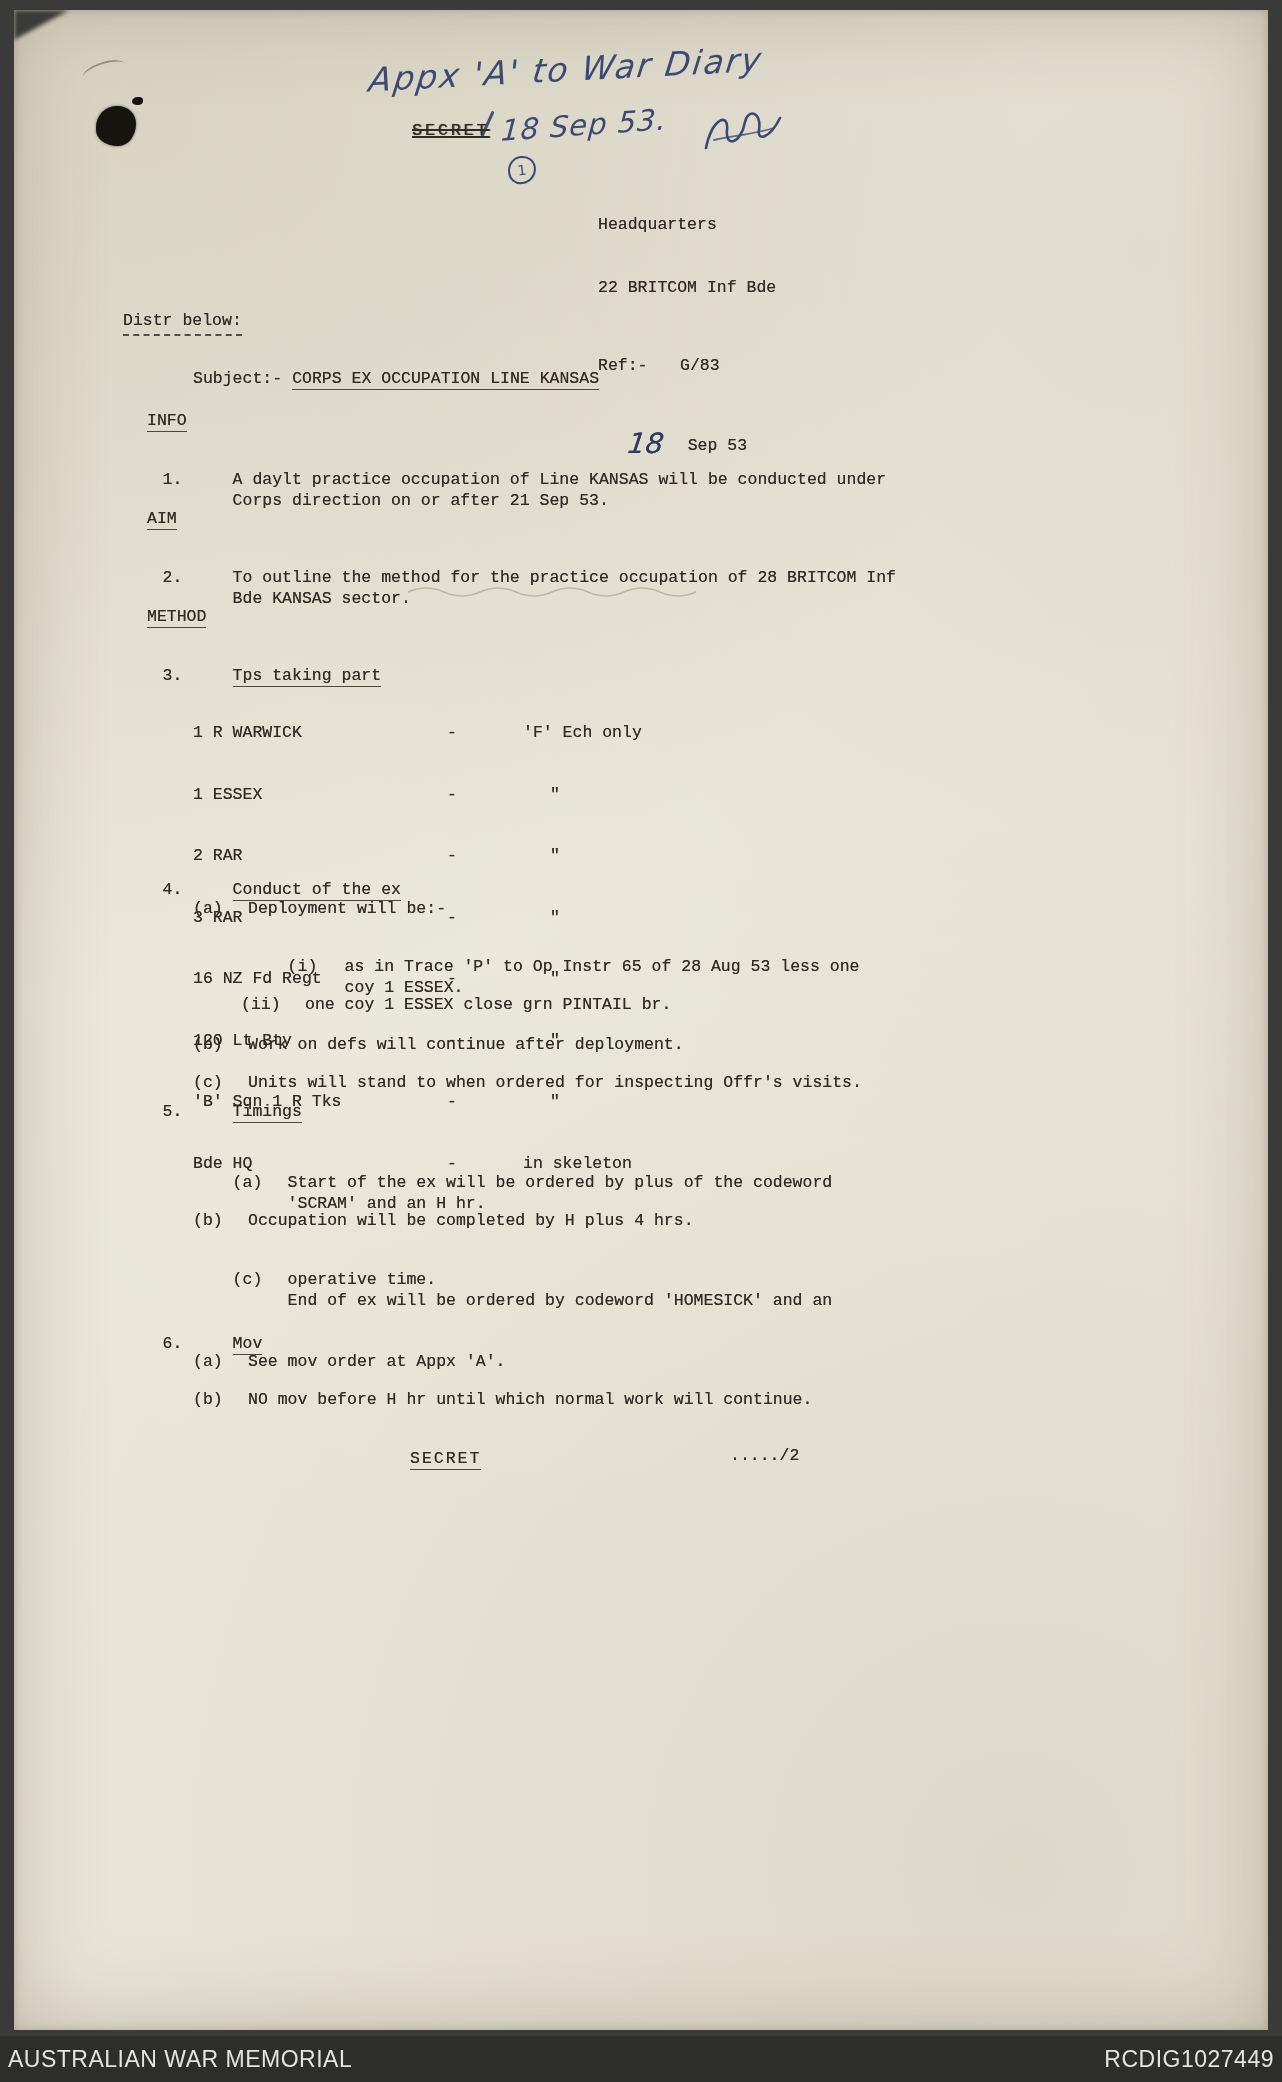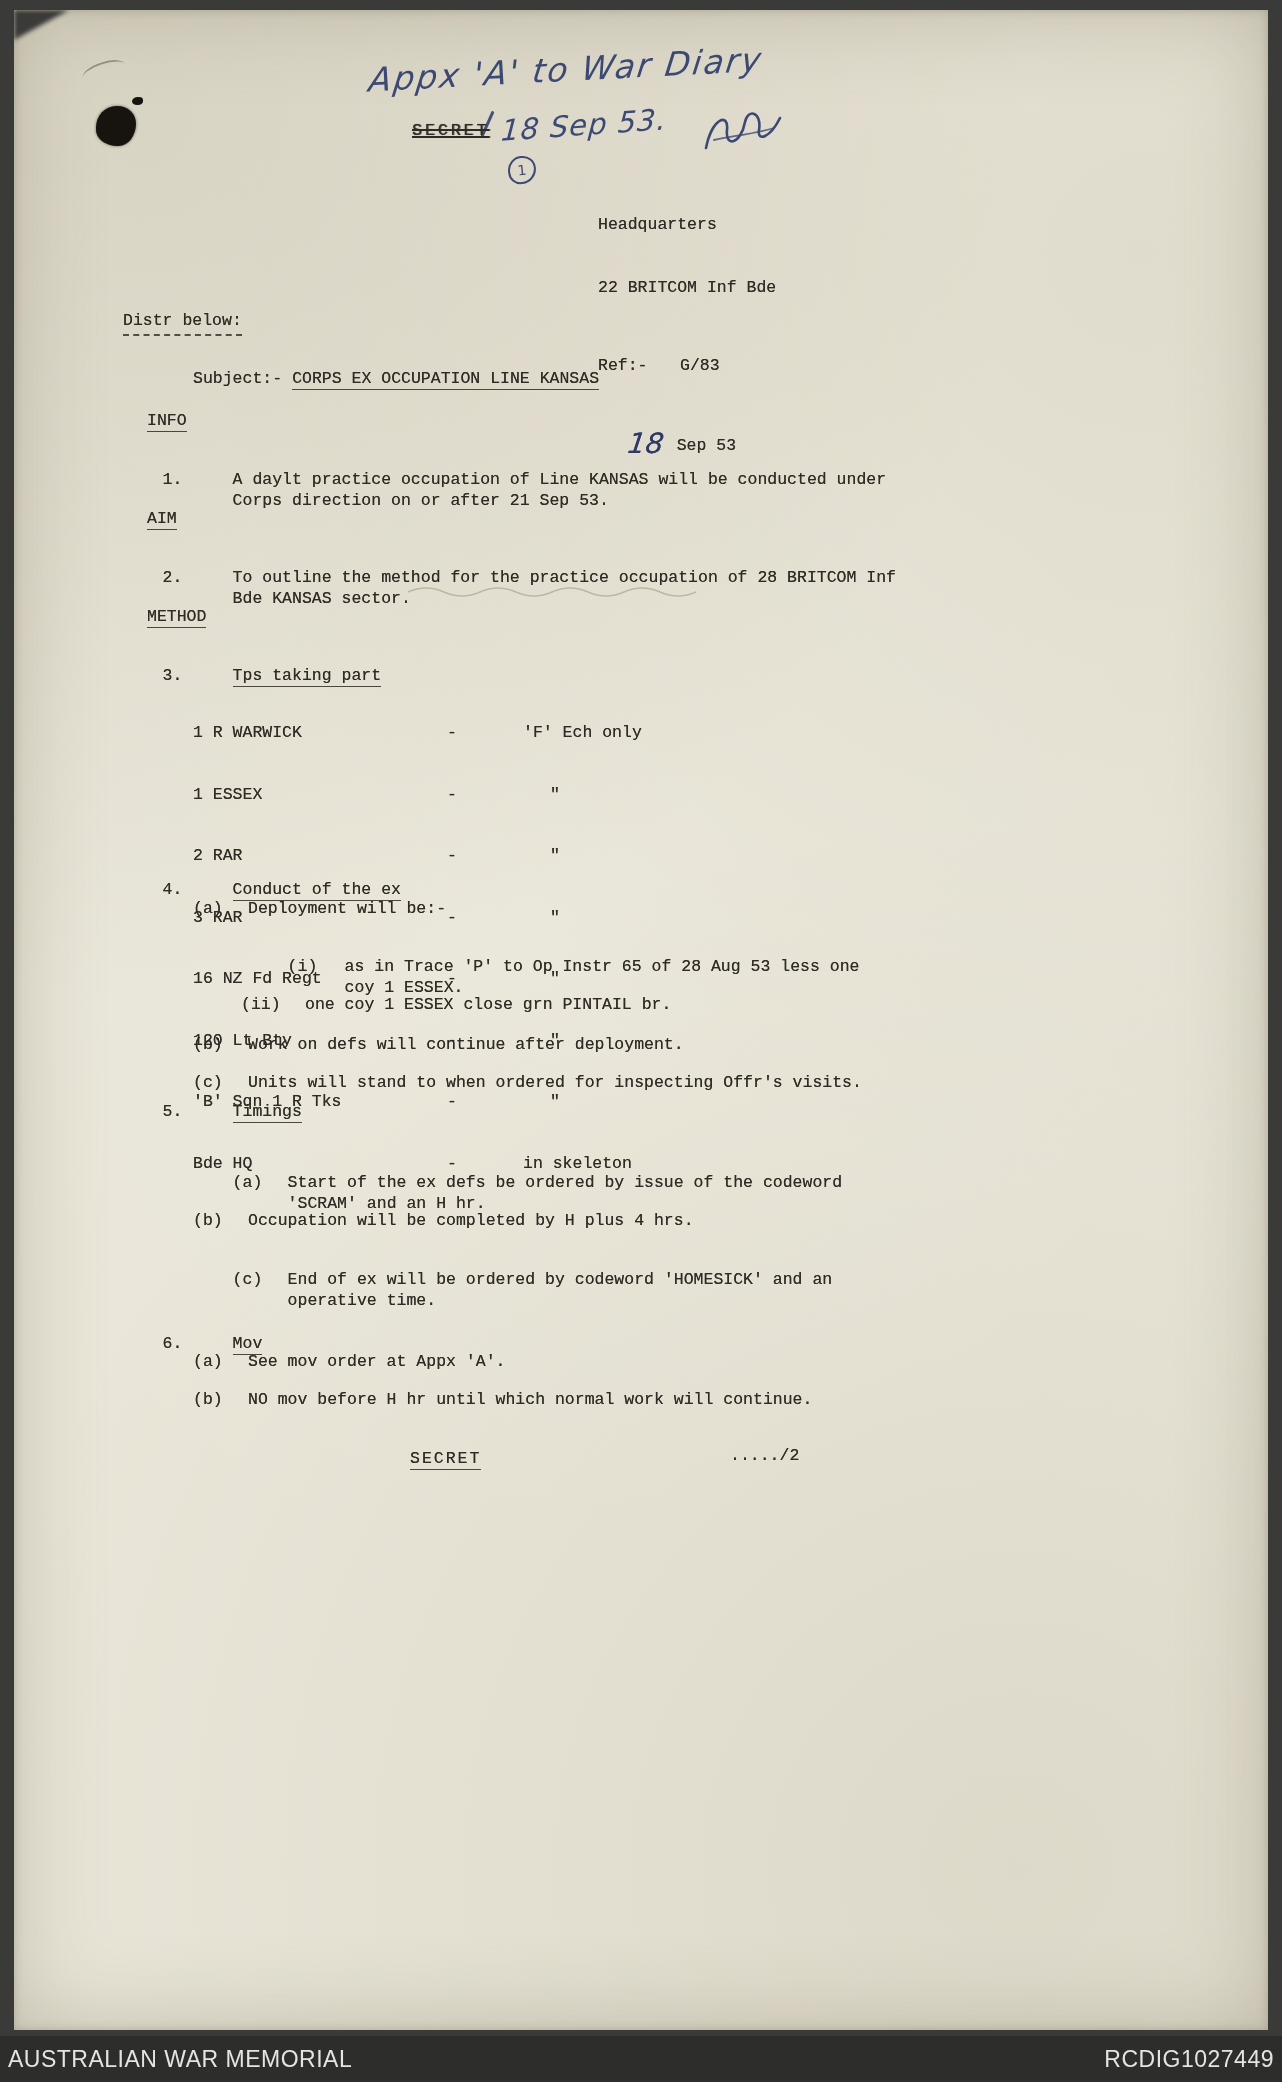--- a/index.html
+++ b/index.html
@@ -59,21 +59,21 @@
     text-decoration-thickness:1.5px;
     text-shadow:1px 0 0 rgba(47,43,36,.55), 0 0 1px rgba(47,43,36,.5);
   }
   .secret-bottom{left:396px;top:1438px;letter-spacing:2px;}
   .page-ref{left:716px;top:1435px;}
   
   .header-block{left:584px;top:162px;}
   .ref-line{margin-top:15px;}
   .ref-lbl{display:inline-block;width:82px;}
   .date-line{margin-top:12px;padding-left:30px;}
-  .date-line .typed-date{margin-left:13px;}
+  .date-line .typed-date{margin-left:24px;}
   
   .hand{
     position:absolute;
     font-family:"DejaVu Sans", sans-serif;
     font-style:italic;
     color:#2b3a6b;
     white-space:pre;
   }
   .appx{left:355px;top:40px;font-size:33px;letter-spacing:2px;transform:rotate(-3deg) skewX(-10deg);opacity:.9;}
   .datenote{left:487px;top:98px;font-size:29px;letter-spacing:1px;transform:rotate(-4deg) skewX(-8deg);opacity:.9;}
@@ -183,25 +183,25 @@
     <span class="lbl">(i)</span><span class="body"><span class="line">as in Trace 'P' to Op Instr 65 of 28 Aug 53 less one</span><span class="line">coy 1 ESSEX.</span></span>
   </div>
   <div class="typed subsub" style="top:984px;left:227px;"><span class="lbl" style="width:64px;">(ii)</span><span>one coy 1 ESSEX close grn PINTAIL br.</span></div>
   <div class="typed sub" style="top:1024px;"><span class="lbl">(b)</span><span>Work on defs will continue after deployment.</span></div>
   <div class="typed sub" style="top:1062px;"><span class="lbl">(c)</span><span>Units will stand to when ordered for inspecting Offr's visits.</span></div>
 
   <div class="typed numbered" style="top:1070px;">
     <span class="num">5.</span><span class="u">Timings</span>
   </div>
   <div class="typed sub" style="top:1141px;">
-    <span class="lbl">(a)</span><span class="body"><span class="line">Start of the ex defs be ordered by issue of the codeword</span><span class="line">'SCRAM' and an H hr.</span></span>
+    <span class="lbl">(a)</span><span class="body"><span class="line">Start of the ex will be ordered by plus of the codeword</span><span class="line">'SCRAM' and an H hr.</span></span>
   </div>
   <div class="typed sub" style="top:1200px;"><span class="lbl">(b)</span><span>Occupation will be completed by H plus 4 hrs.</span></div>
   <div class="typed sub" style="top:1238px;">
-    <span class="lbl">(c)</span><span class="body"><span class="line">End of ex will be ordered by codeword 'HOMESICK' and an</span><span class="line">operative time.</span></span>
+    <span class="lbl">(c)</span><span class="body"><span class="line">operative time.</span><span class="line">End of ex will be ordered by codeword 'HOMESICK' and an</span></span>
   </div>
 
   <div class="typed numbered" style="top:1302px;">
     <span class="num">6.</span><span class="u">Mov</span>
   </div>
   <div class="typed sub" style="top:1341px;"><span class="lbl">(a)</span><span>See mov order at Appx 'A'.</span></div>
   <div class="typed sub" style="top:1379px;"><span class="lbl">(b)</span><span>NO mov before H hr until which normal work will continue.</span></div>
 
   <div class="typed secret-bottom"><span class="u">SECRET</span></div>
   <div class="typed page-ref">...../2</div>

